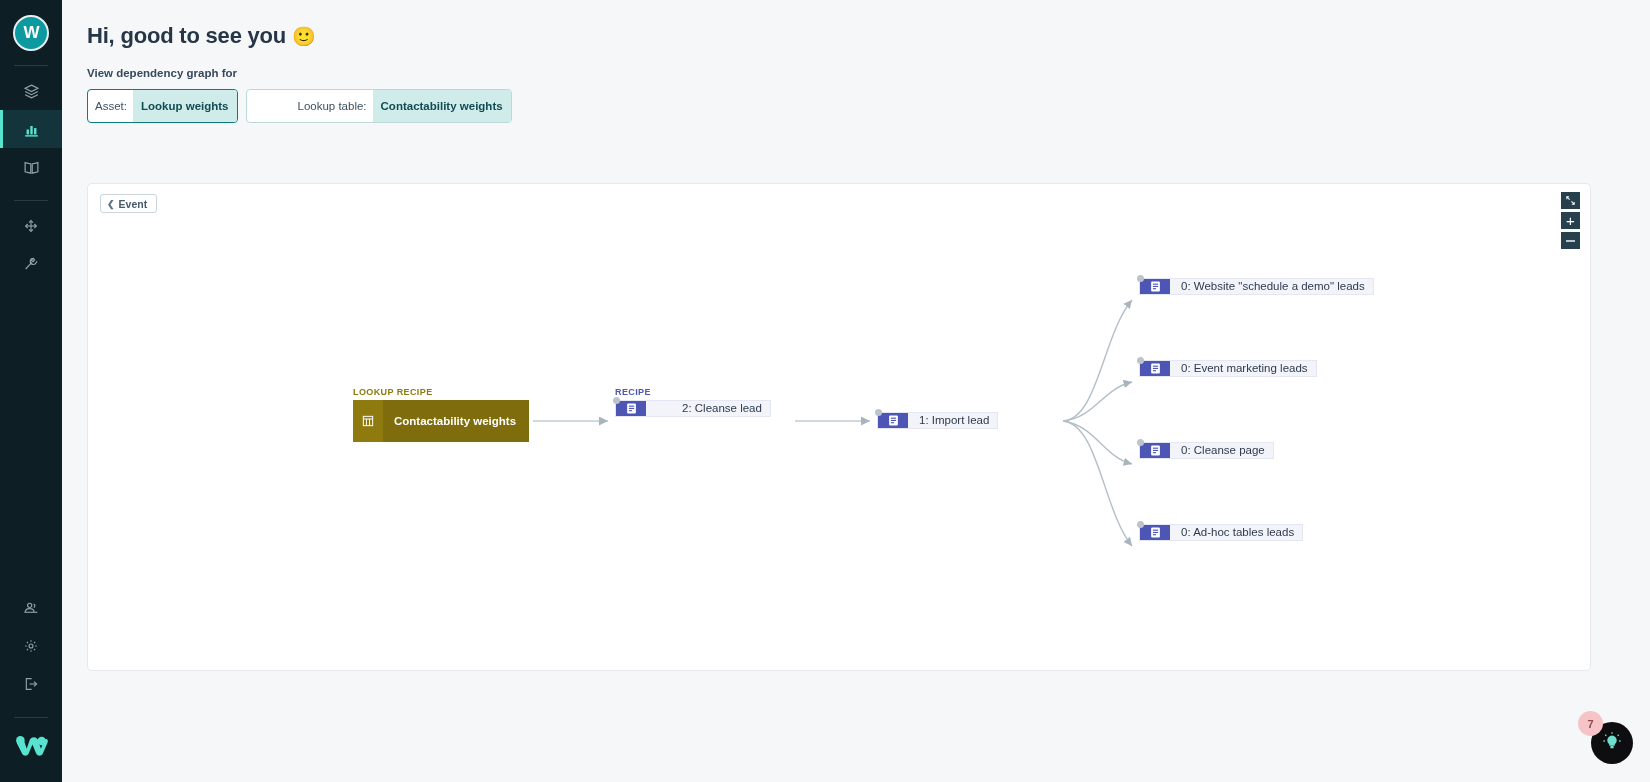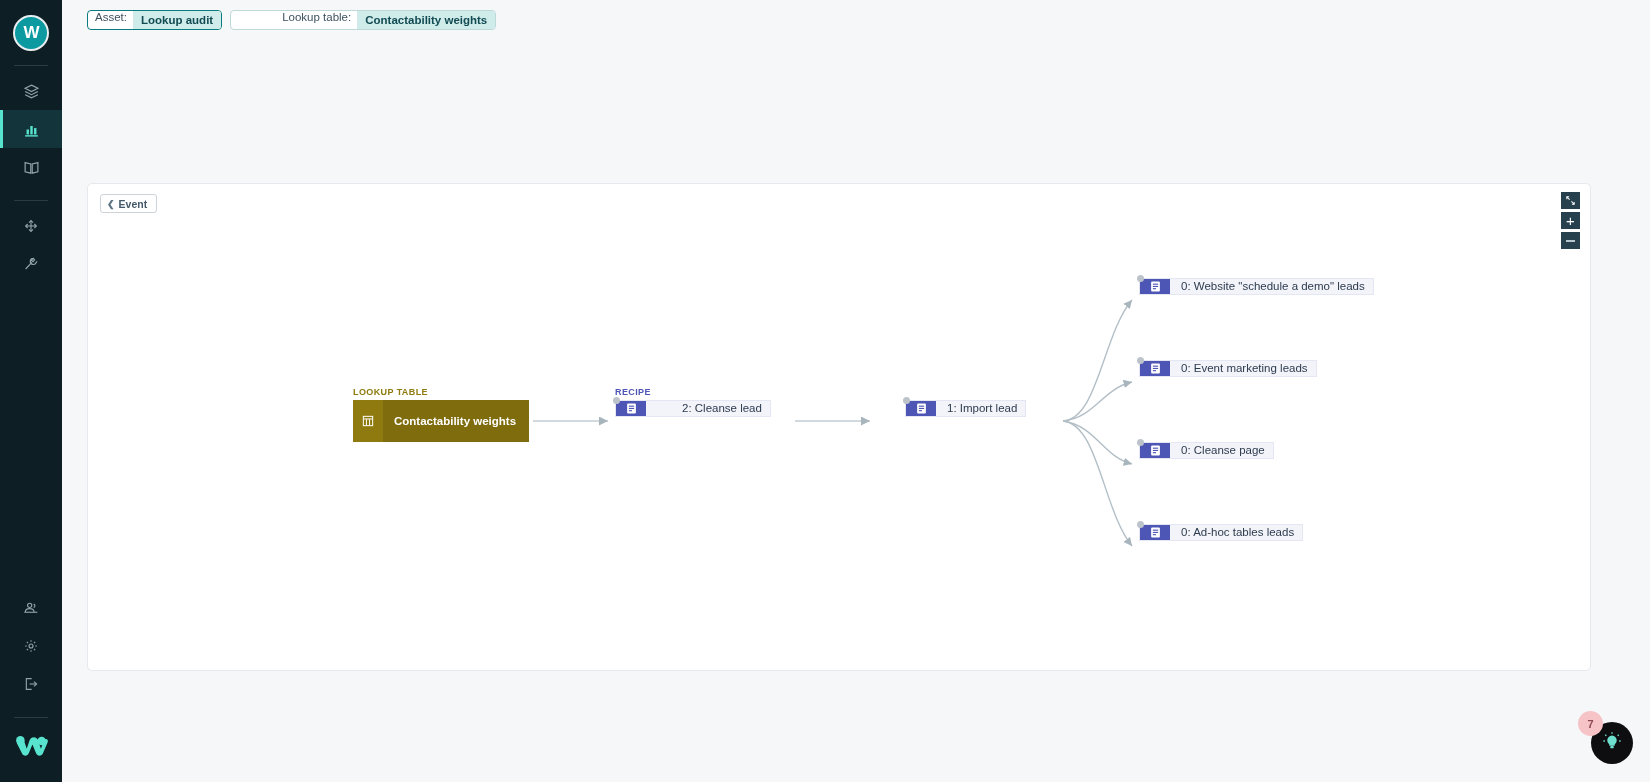--- a/index.html
+++ b/index.html
@@ -77,23 +77,23 @@
     content: ""; position: absolute; left: 0; bottom: -1px;
     width: 100%; height: 2.5px; background: #0c7b80;
   }
 
   .filter-label {
     margin: 18px 0 0 25px;
     font-size: 11.5px; font-weight: bold; color: #37495a;
   }
   .chips { margin: 10px 0 0 25px; display: flex; gap: 8px; }
   .chip {
-    display: flex; 
+    display: flex; align-items: center;
     border-radius: 4px; background: #ffffff;
-    font-size: 11.5px; height: 20px; overflow: hidden;
+    font-size: 11.5px; height: 34px; overflow: hidden;
     cursor: pointer;
   }
   .chip.primary { border: 1px solid #0c7b80; }
   .chip.secondary { border: 1px solid #bcd8d8; padding-left: 44px; }
   .chip .k { padding: 0 6px 0 7px; color: #3e5260; }
   .chip .v {
     padding: 0 8px; height: 100%;
     display: flex; align-items: center;
     background: #cfeceb; color: #124b52; font-weight: bold;
   }
@@ -275,27 +275,32 @@
       <svg width="34" height="24" viewBox="0 0 48 32">
         <path d="M4 8 C4 2 12 2 14 8 L18 20 L22 8 C24 2 32 2 34 8 L38 20 L42 9 C44 4 50 6 47 12 L41 26 C39 31 33 31 31 26 L26 14 L21 26 C19 31 13 31 11 26 L4 12 Z" fill="#58e3cf"></path>
           <circle cx="9" cy="8" r="6" fill="#58e3cf"></circle>
           <circle cx="39" cy="9" r="6" fill="#58e3cf"></circle>
       </svg>
     </div>
   </nav>
 
   <section class="main">
 
-
-
+    <h1 class="page-title">
+      <span>Hi, good to see you</span>
+      <span class="emoji">🙂</span>
+    </h1>
+
+
+    <div class="filter-label">View dependency graph for</div>
 
     <div class="chips">
       <div class="chip primary">
         <span class="k">Asset:</span>
-        <span class="v">Lookup audit</span>
+        <span class="v">Lookup weights</span>
       </div>
       <div class="chip secondary">
         <span class="k">Lookup table:</span>
         <span class="v">Contactability weights</span>
       </div>
     </div>
 
     <div class="graph-panel">
 
       <div class="back-btn">
@@ -334,21 +339,21 @@
           <line x1="445" y1="237" x2="520" y2="237" stroke="#c3ccd3" stroke-width="1.5" marker-end="url(#ah)"></line>
 
           <line x1="707" y1="237" x2="782" y2="237" stroke="#c3ccd3" stroke-width="1.5" marker-end="url(#ah)"></line>
 
           <path d="M975,237 C1010,235 1015,150 1044,116" fill="none" stroke="#b3bfc7" stroke-width="1.4" marker-end="url(#ah)"></path>
           <path d="M975,237 C1008,233 1014,205 1044,198" fill="none" stroke="#b3bfc7" stroke-width="1.4" marker-end="url(#ah)"></path>
           <path d="M975,237 C1008,242 1014,272 1044,280" fill="none" stroke="#b3bfc7" stroke-width="1.4" marker-end="url(#ah)"></path>
           <path d="M975,237 C1010,240 1015,326 1044,362" fill="none" stroke="#b3bfc7" stroke-width="1.4" marker-end="url(#ah)"></path>
         </svg>
 
-        <div class="nodecat cat-lookup" style="left:265px; top:203px;">LOOKUP TABLE</div>
+        <div class="nodecat cat-lookup" style="left:265px; top:203px;">LOOKUP RECIPE</div>
         <div class="nodecat cat-recipe" style="left:527px; top:203px;">RECIPE</div>
 
         <div class="node lookup" style="left:265px; top:216px;">
           <div class="ibox">
             <svg width="14" height="14" viewBox="0 0 24 24" fill="none" stroke="#ffffff" stroke-width="1.7">
               <rect x="4" y="4" width="16" height="16"></rect>
               <line x1="4" y1="8.5" x2="20" y2="8.5"></line>
               <line x1="9.3" y1="8.5" x2="9.3" y2="20"></line>
               <line x1="14.7" y1="8.5" x2="14.7" y2="20"></line>
             </svg>
@@ -362,21 +367,21 @@
             <svg width="15" height="15" viewBox="0 0 24 24">
               <rect x="5" y="4" width="14" height="16" rx="1.6" fill="#ffffff"></rect>
               <rect x="7.8" y="7.4" width="8.4" height="1.8" fill="#4e56b5"></rect>
               <rect x="7.8" y="11" width="8.4" height="1.8" fill="#4e56b5"></rect>
               <rect x="7.8" y="14.6" width="5" height="1.8" fill="#4e56b5"></rect>
             </svg>
           </div>
           <div class="lbl">2: Cleanse lead</div>
         </div>
 
-        <div class="node recipe" style="left:789px; top:216px;margin-left:28px;">
+        <div class="node recipe" style="left:789px; top:228px;">
           <div class="dot"></div>
           <div class="ibox">
             <svg width="15" height="15" viewBox="0 0 24 24">
               <rect x="5" y="4" width="14" height="16" rx="1.6" fill="#ffffff"></rect>
               <rect x="7.8" y="7.4" width="8.4" height="1.8" fill="#4e56b5"></rect>
               <rect x="7.8" y="11" width="8.4" height="1.8" fill="#4e56b5"></rect>
               <rect x="7.8" y="14.6" width="5" height="1.8" fill="#4e56b5"></rect>
             </svg>
           </div>
           <div class="lbl">1: Import lead</div>

